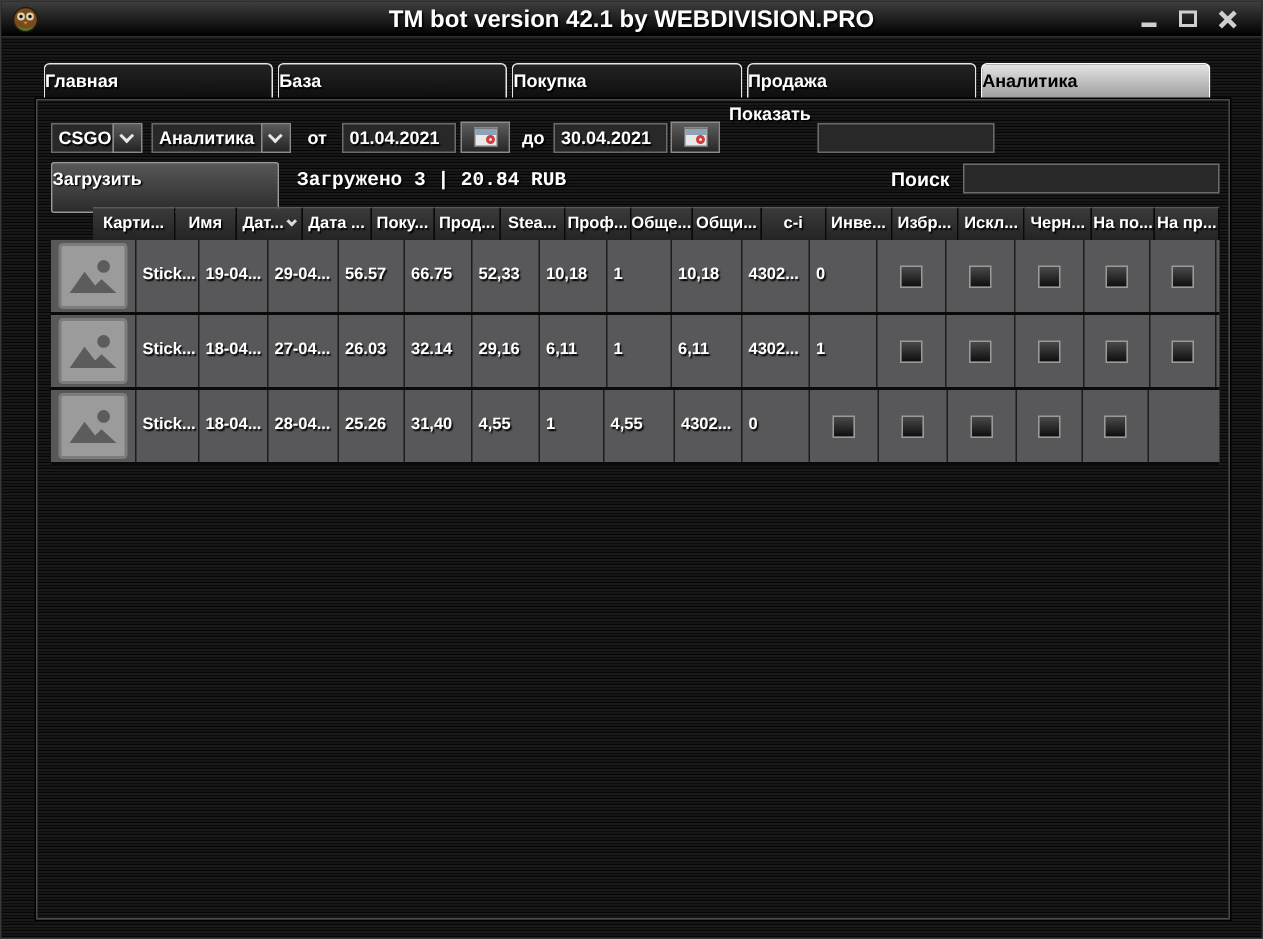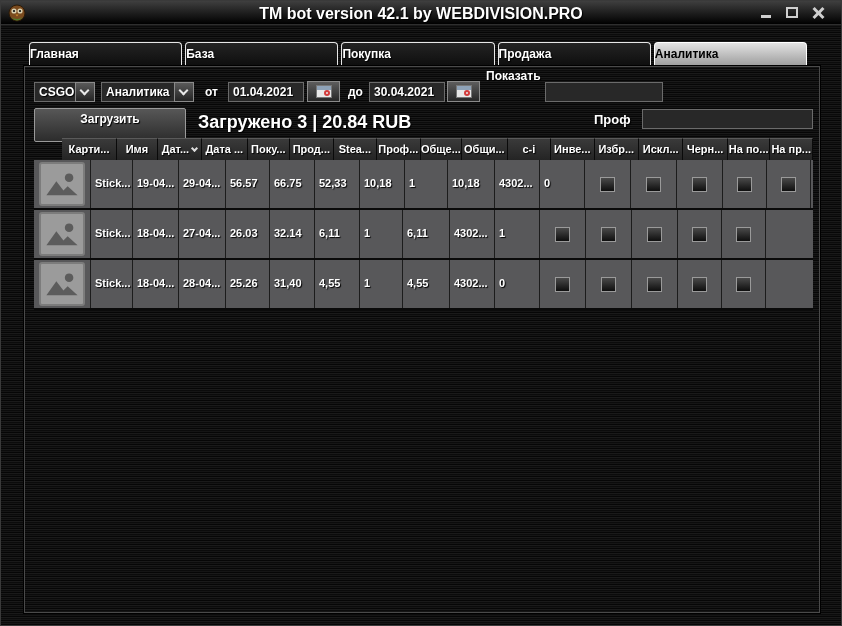--- a/index.html
+++ b/index.html
@@ -52,21 +52,21 @@
           transform:rotate(45deg); }
   .cal-btn { position:absolute; width:33px; height:21px;
              background:linear-gradient(180deg,#5d5d5d,#272727);
              border:1px solid #8a8a8a; cursor:default; }
   .cal-ico { position:absolute; left:8px; top:3px; width:16px; height:13px;
              background:#e8e8e8; border:1px solid #777; }
   .cal-ico .top { position:absolute; left:0; top:0; width:100%; height:4px; background:#8fa3b8; }
   .cal-ico .dot { position:absolute; right:1px; bottom:1px; width:6px; height:6px;
                   border:2px solid #d23b3b; border-radius:50%; }
   
-  .push-btn { position:absolute; height:34px; text-align:center;
+  .push-btn { position:absolute; height:34px; 
               color:#fff; font-size:12px; font-weight:bold; line-height:20px;
               text-shadow:1px 1px 1px #000;
               background:linear-gradient(180deg,#575757,#2c2c2c);
               border:1px solid #9a9a9a; border-radius:2px; cursor:default; }
   
   .grid { position:absolute; left:33px; top:137px; width:779px; }
   .thead { display:flex; height:22px;padding-left:28px; }
   .th { height:22px; line-height:21px; text-align:center; color:#fff;
         font-size:11px; font-weight:bold; text-shadow:1px 1px 1px #000;
         background:linear-gradient(180deg,#3a3a3a,#242424);
@@ -151,22 +151,22 @@
     <div class="cal-ico">
         <div class="top"></div>
         <div class="dot"></div>
       </div>
     </div>
 
   <div class="label" style="left:485px; top:68px;">Показать</div>
   <input class="field" style="left: 544px; top: 81px; width: 118px;" value="">
 
   <div class="push-btn" style="left:33px; top:107px; width:152px;">Загрузить</div>
-  <div class="label" style="left:197px; top:111px; font-size:18px;">Загружено 3 | 20.84 RUB</div>
-  <div class="label" style="left:593px; top:111px; font-size:13px;">Проф</div>
+  <div class="label" style="left:197px; top:111px; font-size:13px;font-family:Liberation Mono, monospace;">Загружено 3 | 20.84 RUB</div>
+  <div class="label" style="left:593px; top:111px; font-size:13px;">Поиск</div>
   <input class="field" style="left: 641px; top: 108px; width: 171px;" autofocus="" value="">
 
   <div class="grid">
     <div class="thead">
       <div class="th c0">Карти...</div>
       <div class="th c1">Имя</div>
       <div class="th c2"><span>Дат...</span><span class="sort-chev"></span></div>
       <div class="th c3">Дата ...</div>
       <div class="th c4">Поку...</div>
       <div class="th c5">Прод...</div>
@@ -227,20 +227,21 @@
           <circle cx="17" cy="5.5" r="3" fill="#5c5c5c"></circle>
               <path d="M1 18 L8 8 L13 14.5 L16 11.5 L23 18 Z" fill="#5c5c5c"></path>
             </svg>
           </div>
         </div>
       <div class="td c1">Stick...</div>
       <div class="td c2">18-04...</div>
       <div class="td c3">27-04...</div>
       <div class="td c4">26.03</div>
       <div class="td c5">32.14</div>
+      <div class="td c6">29,16</div>
       <div class="td c7">6,11</div>
       <div class="td c8">1</div>
       <div class="td c9">6,11</div>
       <div class="td c10">4302...</div>
       <div class="td c11">1</div>
       <div class="td c12 center">
           <div class="checkbox"></div>
         </div>
       <div class="td c13 center">
           <div class="checkbox"></div>

